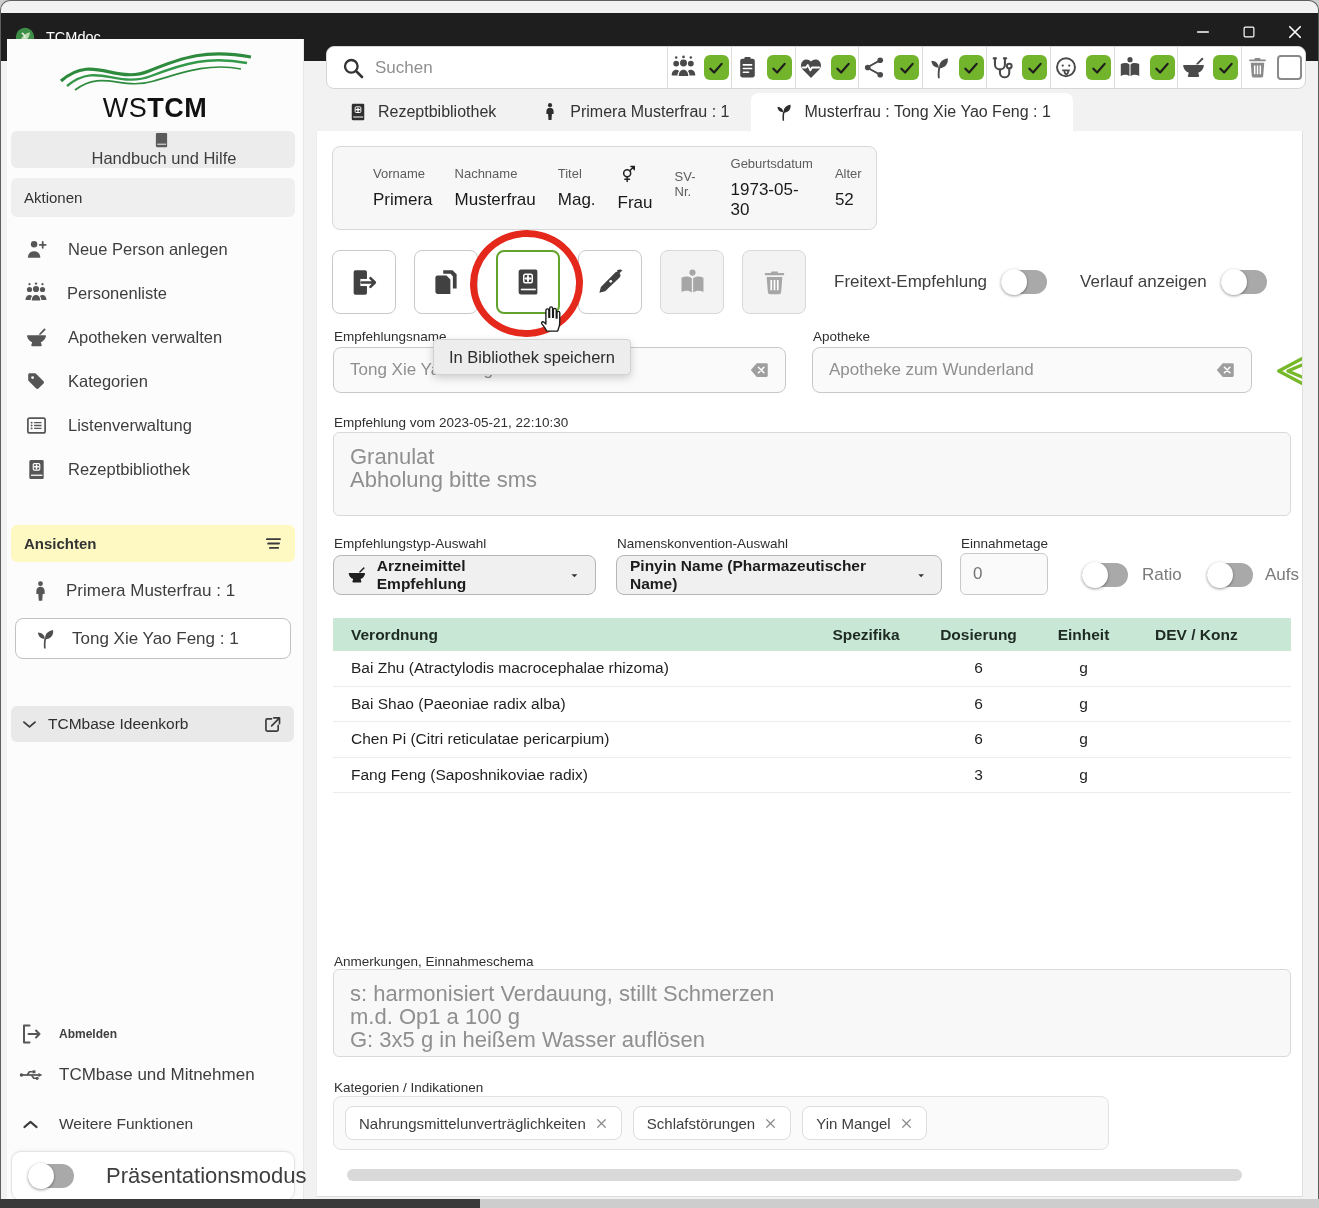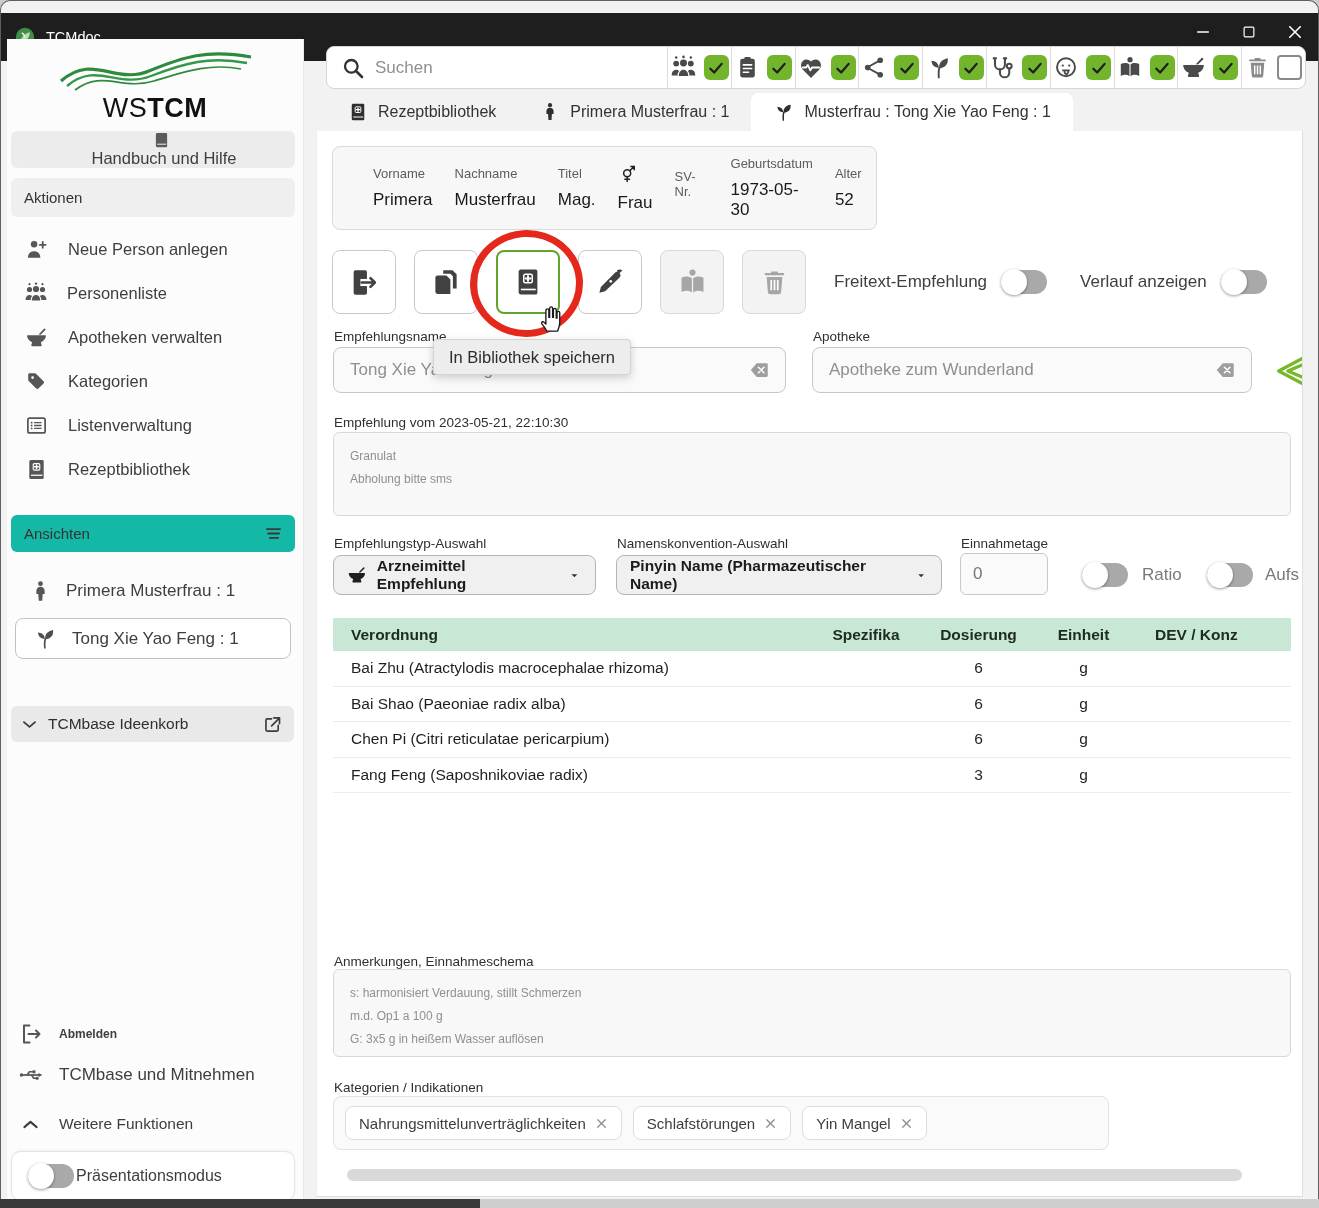--- a/index.html
+++ b/index.html
@@ -74,21 +74,21 @@
   .abtn { width:64px; height:64px; background:#fff; border:1px solid #c9c9c9; border-radius:8px; display:flex; align-items:center; justify-content:center; color:#414141; margin-right:18px; flex:none; }
   .abtn.disabled { background:#f3f3f3; border-color:#d8d8d8; color:#a6a6a6; }
   .abtn.save { border:2px solid #61a32c; }
   .tglabel { font-size:17px; color:#3f3f3f; }
 
   .fieldlabel { position:absolute; font-size:13.5px; color:#2f2f2f; }
   .inputbox { position:absolute; height:46px; background:#fafafa; border:1px solid #c8c8c8; border-radius:8px; display:flex; align-items:center; padding:0 12px 0 16px; }
   .inputbox input { border:none; outline:none; background:transparent; font-size:17px; color:#8f8f8f; flex:1; font-family:inherit; }
   .clearbtn { width:27px; height:22px; color:#9e9e9e; flex:none; }
 
-  .bigtext { position:absolute; left:16px; width:958px; background:#f8f8f8; border:1px solid #d9d9d9; border-radius:6px; padding:12px 16px; font-size:12px; line-height:23px; color:#8f8f8f; white-space:pre-line; }
+  .bigtext { position:absolute; left:16px; width:958px; background:#f8f8f8; border:1px solid #d9d9d9; border-radius:6px; padding:12px 16px; font-size:22px; line-height:23px; color:#8f8f8f; white-space:pre-line; }
 
   .dd { position:absolute; height:40px; background:#f0f0f0; border:1px solid #b5b5b5; border-radius:8px; display:flex; align-items:center; gap:10px; padding:0 13px; font-size:15.5px; font-weight:700; color:#1c1c1c; }
   .dd .caret { margin-left:auto; color:#333; }
   .smallinput { position:absolute; height:42px; background:#fafafa; border:1px solid #c9c9c9; border-radius:6px; padding:0 12px; }
   .smallinput input { border:none; outline:none; background:transparent; width:100%; height:100%; font-size:17px; color:#9a9a9a; font-family:inherit; }
   .graylabel { font-size:17px; color:#7a7a7a; }
 
   .herbtable { position:absolute; left:16px; top:487px; width:958px; }
   .trow { display:grid; grid-template-columns:1fr 110px 115px 95px 160px; align-items:center; }
   .thead { background:#c9e7d5; height:33px; font-weight:700; color:#1d2b22; font-size:15.5px; border-radius:1px; }
@@ -359,21 +359,21 @@
         </svg>
       <span style="margin-left:20px">Listenverwaltung</span>
     </div>
     <div class="side-item" style="top:415px;">
       <svg class="ic" width="23" height="23" style="margin-left:18px">
           <use href="#s-bookplus"></use>
         </svg>
       <span style="margin-left:20px">Rezeptbibliothek</span>
     </div>
 
-    <div class="side-block" style="top:476px; height:37px; background:#14b8a6;">
+    <div class="side-block" style="top:486px; height:37px; background:#fef9c3;font-weight:bold;">
       <span style="margin-left:13px; font-size:15px; color:#333;">Ansichten</span>
       <svg class="ic" width="21" height="21" style="margin-left:auto; margin-right:12px; color:#3a3a3a; transform:skewX(-12deg)">
           <use href="#s-filter"></use>
         </svg>
     </div>
 
     <div class="side-item" style="top:537px; font-size:17px;">
       <svg class="ic" width="23" height="23" style="margin-left:22px">
           <use href="#s-person"></use>
         </svg>
@@ -412,21 +412,21 @@
     <div class="side-item" style="top:1070px; font-size:15.5px;">
       <svg class="ic" width="21" height="21" style="margin-left:13px; color:#3c3c3c">
           <use href="#s-chevup"></use>
         </svg>
       <span style="margin-left:18px">Weitere Funktionen</span>
     </div>
     <div class="pres-card" style="top:1112px;">
       <div class="toggle" style="margin-left:16px">
           <div class="knob"></div>
         </div>
-      <span style="margin-left:2px; font-size:16px; color:#3e3e3e">Präsentationsmodus</span>
+      <span style="margin-left:32px; font-size:22px; color:#3e3e3e">Präsentationsmodus</span>
     </div>
   </div>
 
   <div class="searchbar">
     <div class="search-zone">
       <svg class="ic" width="24" height="24">
           <use href="#s-search"></use>
         </svg>
       <input type="text" placeholder="Suchen" style="">
     </div>

